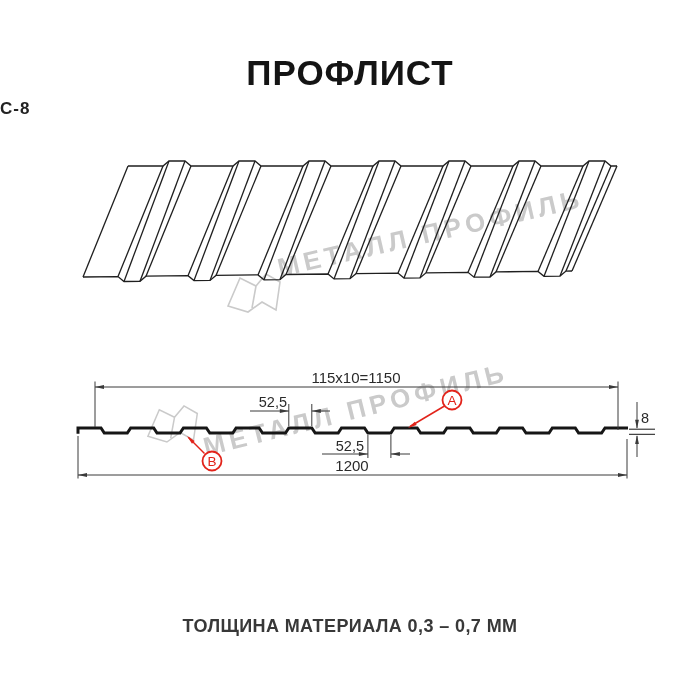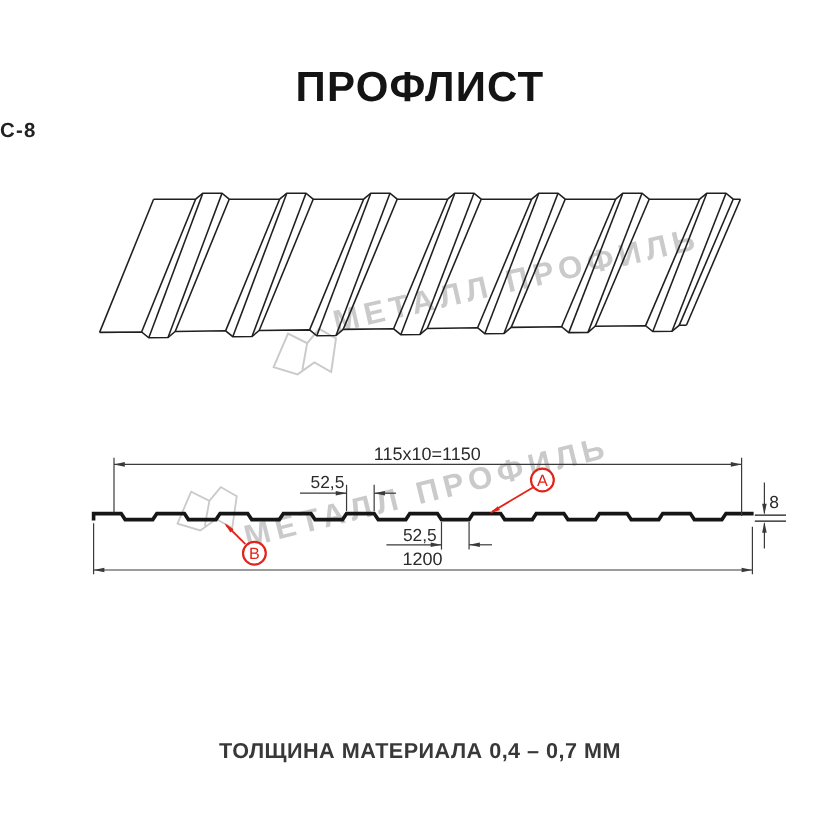--- a/index.html
+++ b/index.html
@@ -119,14 +119,14 @@
       <text class="callout-letter" x="212" y="465.8" text-anchor="middle">B</text>
       <g id="gcall-arrows" stroke="currentColor" stroke-width="1.5" fill="currentColor">
           <line x1="444.5" y1="406" x2="410" y2="426.5" fill="none"></line>
           <line x1="204.5" y1="453.5" x2="188.5" y2="437.5" fill="none"></line>
           <path d="M408,428 L414.8,421.8 L416.7,425.1 Z" stroke="none"></path>
           <path d="M187,436 L194.7,441.0 L192.0,443.7 Z" stroke="none"></path>
         </g>
     </g>
   </svg>
 
-  <div class="footer-note">ТОЛЩИНА МАТЕРИАЛА 0,4 – 0,7 ММ</div>
+  <div class="footer-note">ТОЛЩИНА МАТЕРИАЛА 0,3 – 0,7 ММ</div>
 </div>
 
 </body></html>

